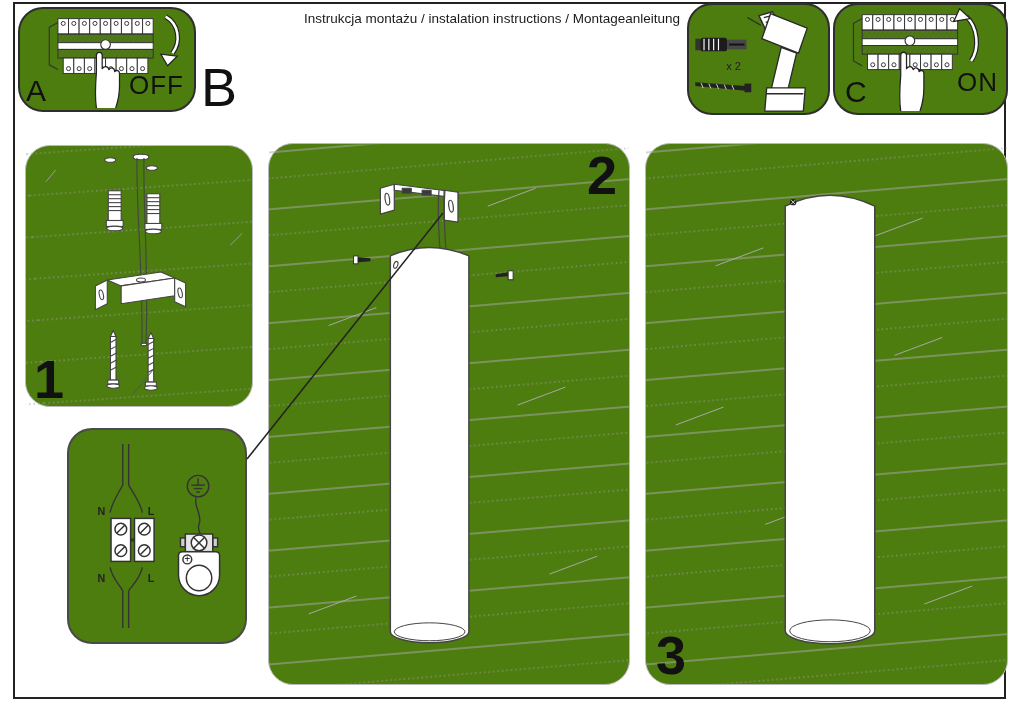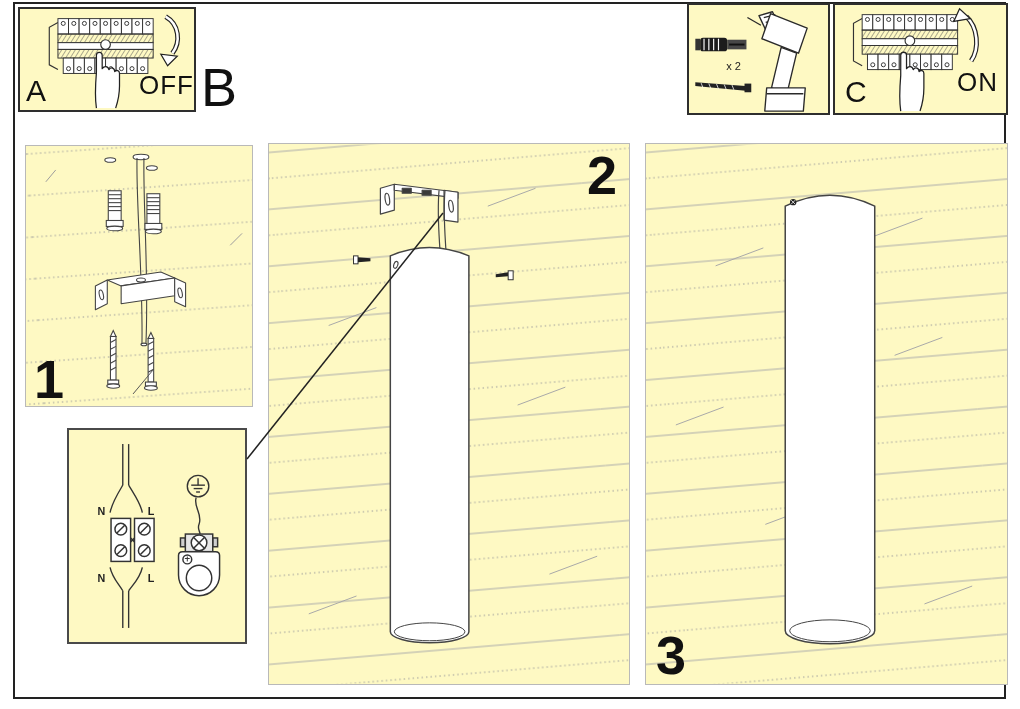--- a/index.html
+++ b/index.html
@@ -1,20 +1,20 @@
 <!DOCTYPE html>
 <html><head>
 <meta charset="utf-8">
 <style>
   html,body{margin:0;padding:0;background:#fff;}
   .stage{position:relative;width:1020px;height:709px;background:#fff;overflow:hidden;
          font-family:"Liberation Sans",sans-serif;color:#1a1a1a;}
   .abs{position:absolute;}
   .page-border{left:13px;top:2px;width:993px;height:697px;border:2px solid #222;box-sizing:border-box;}
-  .box{box-sizing:border-box;background:#fef9c3;}
+  .box{box-sizing:border-box;background:#4d7c0f;border-radius:25px;}
   .box-dark{border:2px solid #2e2e2e;}
   .box-light{border:1px solid #b9b9b9;}
   .box-wiring{border:2px solid #4a4a4a;}
   .big-letter{font-size:30px;line-height:1;color:#111;}
   .huge-letter{font-size:54px;line-height:1;color:#111;}
   .state-label{font-size:26px;line-height:1;color:#111;letter-spacing:1px;}
   .step-number{font-size:54px;line-height:1;color:#111;font-weight:600;}
   .title{font-size:13.5px;line-height:1.32;text-align:right;color:#1a1a1a;}
   svg{display:block;}
   .fill{width:100%;height:100%;}
@@ -69,26 +69,27 @@
         </g>
       </g>
       <path d="M78,103 C76,90 77,78 78,66 L78,48 C78,44 84,44 84,48 L84,62 C86,59 90,59 91,63 C93,60 97,61 97,65 C99,63 102,64 102,67 L102,80 C102,90 100,97 98,103" fill="#fff" stroke="#222" stroke-width="1.3" stroke-linejoin="round"></path>
       <g transform="translate(140,6)">
         <path d="M10,2 C24,10 26,28 17,40" fill="none" stroke="#222" stroke-width="5"></path>
         <path d="M10,2 C24,10 26,28 17,40" fill="none" stroke="#fff" stroke-width="2.6"></path>
         <polygon points="12,53 5,41 22,43" fill="#fff" stroke="#222" stroke-width="1.3"></polygon>
       </g>
     </svg>
     <span class="abs big-letter" style="left:6px;bottom:4px;">A</span>
-    <span class="abs state-label" style="right:0;bottom:12px;">OFF</span>
+    <span class="abs state-label" style="right:10px;bottom:12px;">OFF</span>
   </div>
 
   <span class="abs huge-letter" style="left:201px;top:60px;">B</span>
 
   <div class="abs title" style="left:280px;top:10px;width:400px;">
+    <div>Instrukcja montażu / instalation instructions / Montageanleitung</div>
   </div>
 
   <div class="abs box box-dark" style="left:687px;top:3px;width:143px;height:112px;">
     <svg class="fill" viewBox="0 0 143 112">
       <g transform="translate(6,34)">
         <rect x="0" y="1" width="5" height="12" fill="#333"></rect>
         <rect x="5" y="0" width="28" height="14" rx="3" fill="#1c1c1c"></rect>
         <line x1="9" y1="1" x2="9" y2="13" stroke="#fff" stroke-width="1.2"></line>
         <line x1="14" y1="1" x2="14" y2="13" stroke="#fff" stroke-width="1.2"></line>
         <line x1="19" y1="1" x2="19" y2="13" stroke="#fff" stroke-width="1.2"></line>

